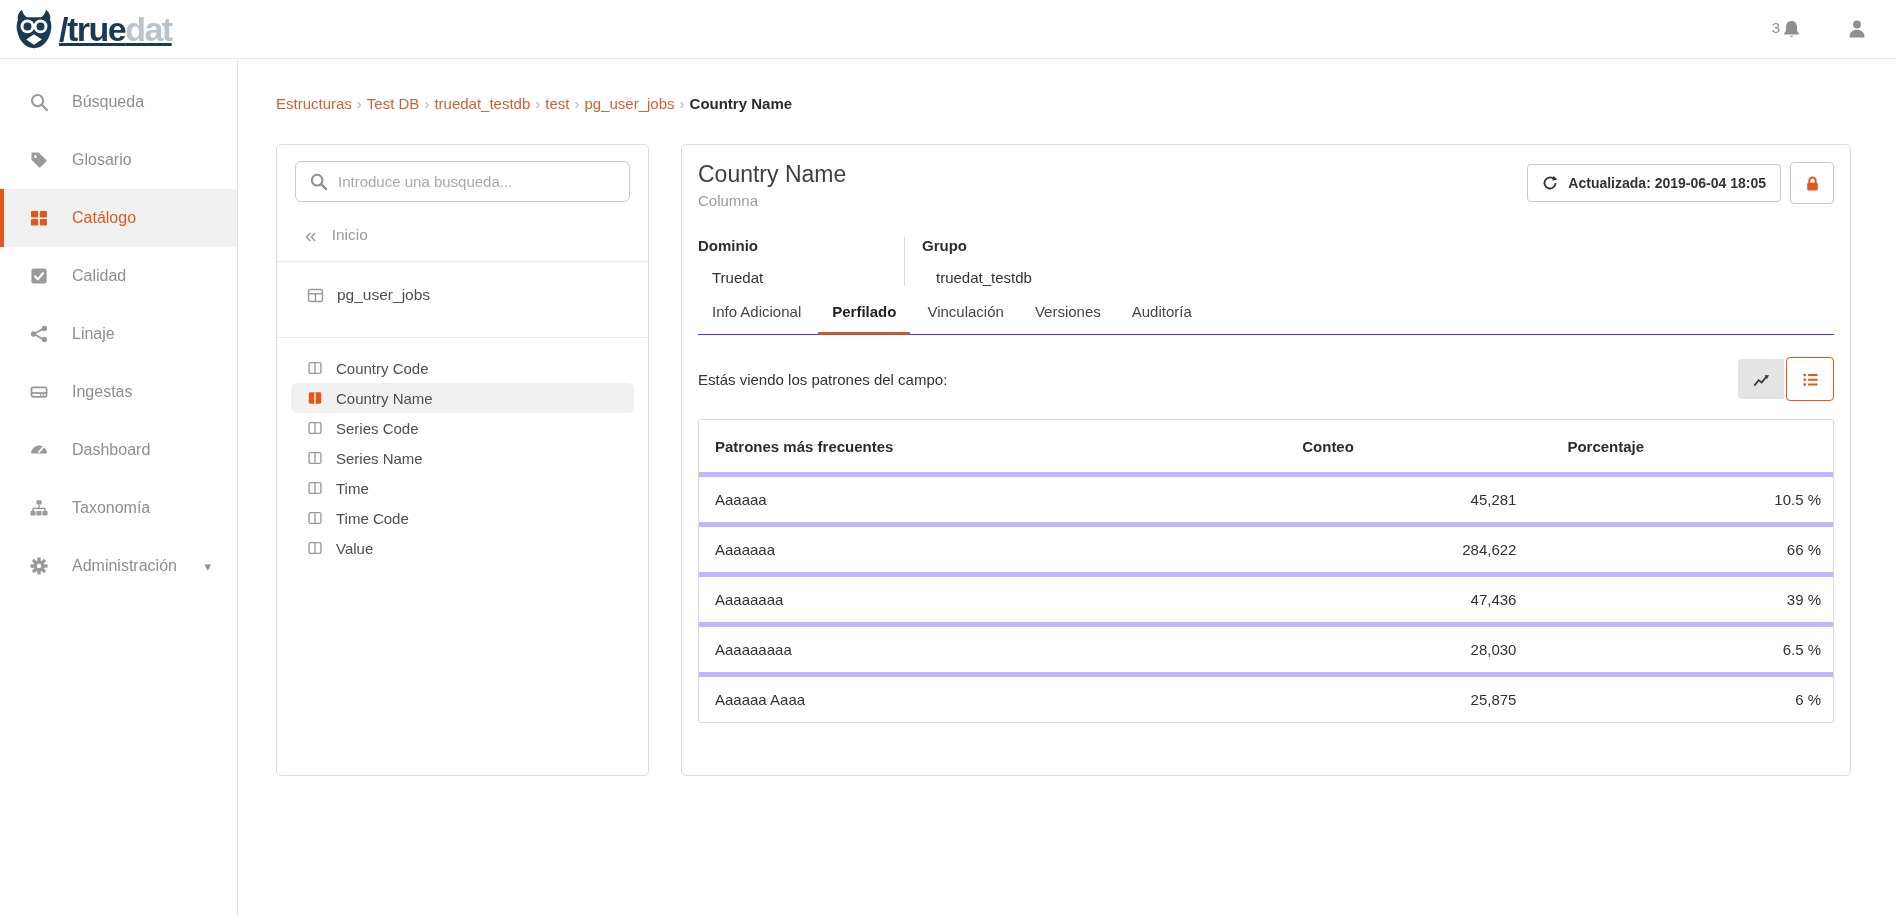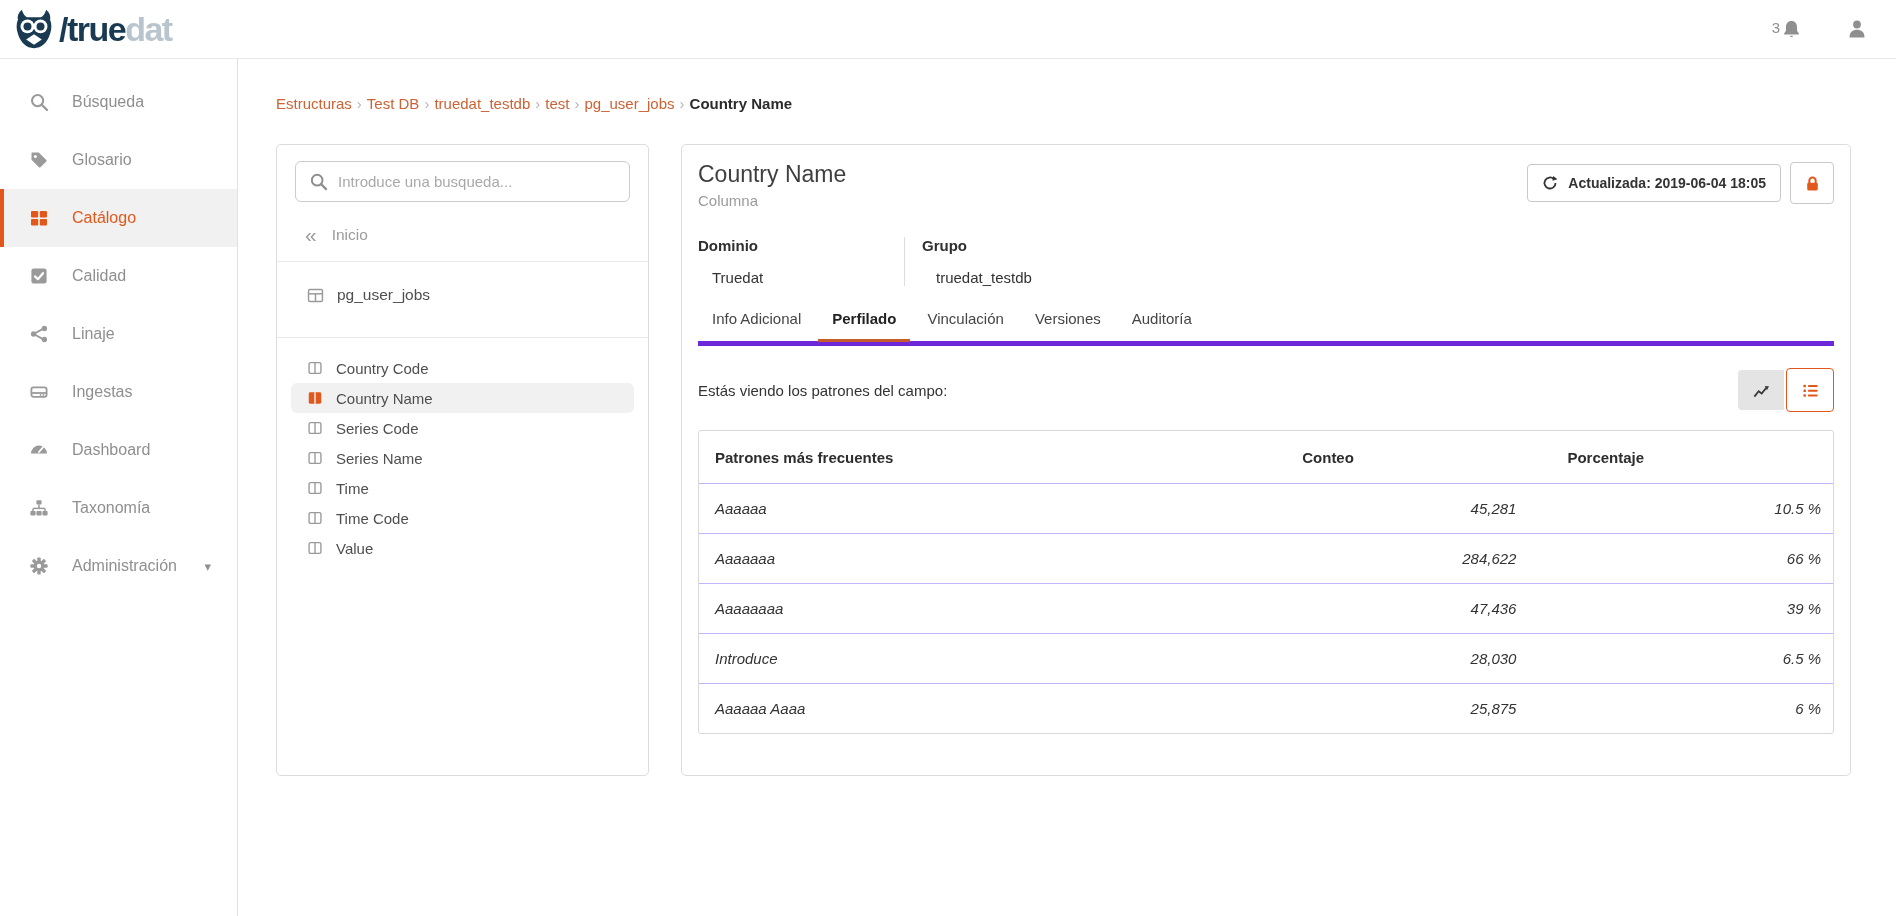--- a/index.html
+++ b/index.html
@@ -3,21 +3,21 @@
 <meta charset="utf-8">
 <style>
   * { box-sizing: border-box; }
   html,body { margin:0; padding:0; width:1896px; height:916px; background:#fff;
     font-family:"Liberation Sans", sans-serif; color:#333; overflow:hidden; }
 
   
   .app-header { height:59px; border-bottom:1px solid #e7e7e7; display:flex;
     align-items:center; justify-content:space-between; padding:0 28px 0 14px; }
   .logo { display:flex; align-items:center; gap:5px; cursor:pointer; }
-  .logo-text { font-size:34px; font-weight:bold; letter-spacing:-1.5px; color:#1a3a52; line-height:1; }
+  .logo-text { font-size:34px; font-weight:bold; letter-spacing:-1.5px; color:#1a3a52; line-height:1;text-decoration:underline; }
   .logo-text .t2 { color:#b9c5ce; }
   .header-right { display:flex; align-items:center; gap:44px; }
   .notif { display:flex; align-items:flex-start; gap:1px; color:#8f8f8f; font-size:15px; cursor:pointer; }
   .user-btn { color:#8f8f8f; cursor:pointer; display:flex; }
 
   
   .app-body { display:flex; height:857px; }
   .sidebar { width:238px; flex-shrink:0; border-right:1px solid #e2e2e2; padding-top:14px; }
   .content { flex:1; padding:36px 0 0 38px; }
 
@@ -73,21 +73,21 @@
     font-family:"Liberation Sans", sans-serif; }
   .btn-lock { width:44px; height:42px; border:1px solid #c9c9c9; border-radius:4px;
     background:#fff; display:flex; align-items:center; justify-content:center; cursor:pointer; }
 
   .fields { display:flex; margin-top:28px; }
   .field-label { font-size:15px; font-weight:bold; color:#2f2f2f; }
   .field-value { margin-top:15px; padding-left:14px; font-size:15px; color:#333; }
   .field-1 { width:206px; }
   .field-2 { border-left:1px solid #ddd; padding-left:17px; flex:1; }
 
-  .tabs { display:flex; margin-top:24px; border-bottom:5px solid #6d28d9; }
+  .tabs { display:flex; margin-top:17px; border-bottom:1px solid #6d28d9; }
   .tab { padding:0 14px 12px 14px; font-size:15px; color:#454545; cursor:pointer;
     border-bottom:3px solid transparent; margin-bottom:-1px; margin-right:3px; }
   .tab.active { font-weight:bold; color:#222; border-bottom-color:#c75b2e; }
 
   .profile-bar { display:flex; align-items:center; justify-content:space-between; margin-top:22px; }
   .profile-intro { font-size:15px; color:#333; }
   .toggle-group { display:flex; align-items:center; }
   .btn-chart { width:46px; height:40px; background:#e4e4e4; border:none;
     border-radius:4px 0 0 4px; display:flex; align-items:center; justify-content:center;
     color:#3c3c3c; cursor:pointer; }
@@ -95,21 +95,21 @@
     border-radius:4px; display:flex; align-items:center; justify-content:center;
     color:#e2571a; cursor:pointer; margin-left:2px; }
 
   table.patterns { margin-top:18px; width:100%; border:1px solid #d9d9d9; border-radius:3px;
     border-collapse:separate; border-spacing:0; }
   .patterns thead th { height:52px; font-size:15px; font-weight:bold; color:#2d2d2d;
     text-align:left; padding:0 16px; }
   .patterns thead th.h-count { text-align:center; padding-right:130px; }
   .patterns thead th.h-pct { text-align:center; padding-right:170px; }
   .patterns tbody td { height:50px; font-size:15px; color:#333; padding:0 16px;
-    border-top:1px solid #c4b5fd;font-style:italic; }
+    border-top:5px solid #c4b5fd; }
   .patterns td.num { text-align:right; }
   .patterns td.pct { text-align:right; padding-right:12px;margin-top:41px; }
 
   svg { display:block; }
 </style>
 </head>
 <body>
 
 <header class="app-header">
   <div class="logo">
@@ -467,21 +467,21 @@
               <td>Aaaaaaa</td>
               <td class="num">284,622</td>
               <td class="pct">66 %</td>
             </tr>
             <tr>
               <td>Aaaaaaaa</td>
               <td class="num">47,436</td>
               <td class="pct">39 %</td>
             </tr>
             <tr>
-              <td>Introduce</td>
+              <td>Aaaaaaaaa</td>
               <td class="num">28,030</td>
               <td class="pct">6.5 %</td>
             </tr>
             <tr>
               <td>Aaaaaa Aaaa</td>
               <td class="num">25,875</td>
               <td class="pct">6 %</td>
             </tr>
           </tbody>
         </table>

